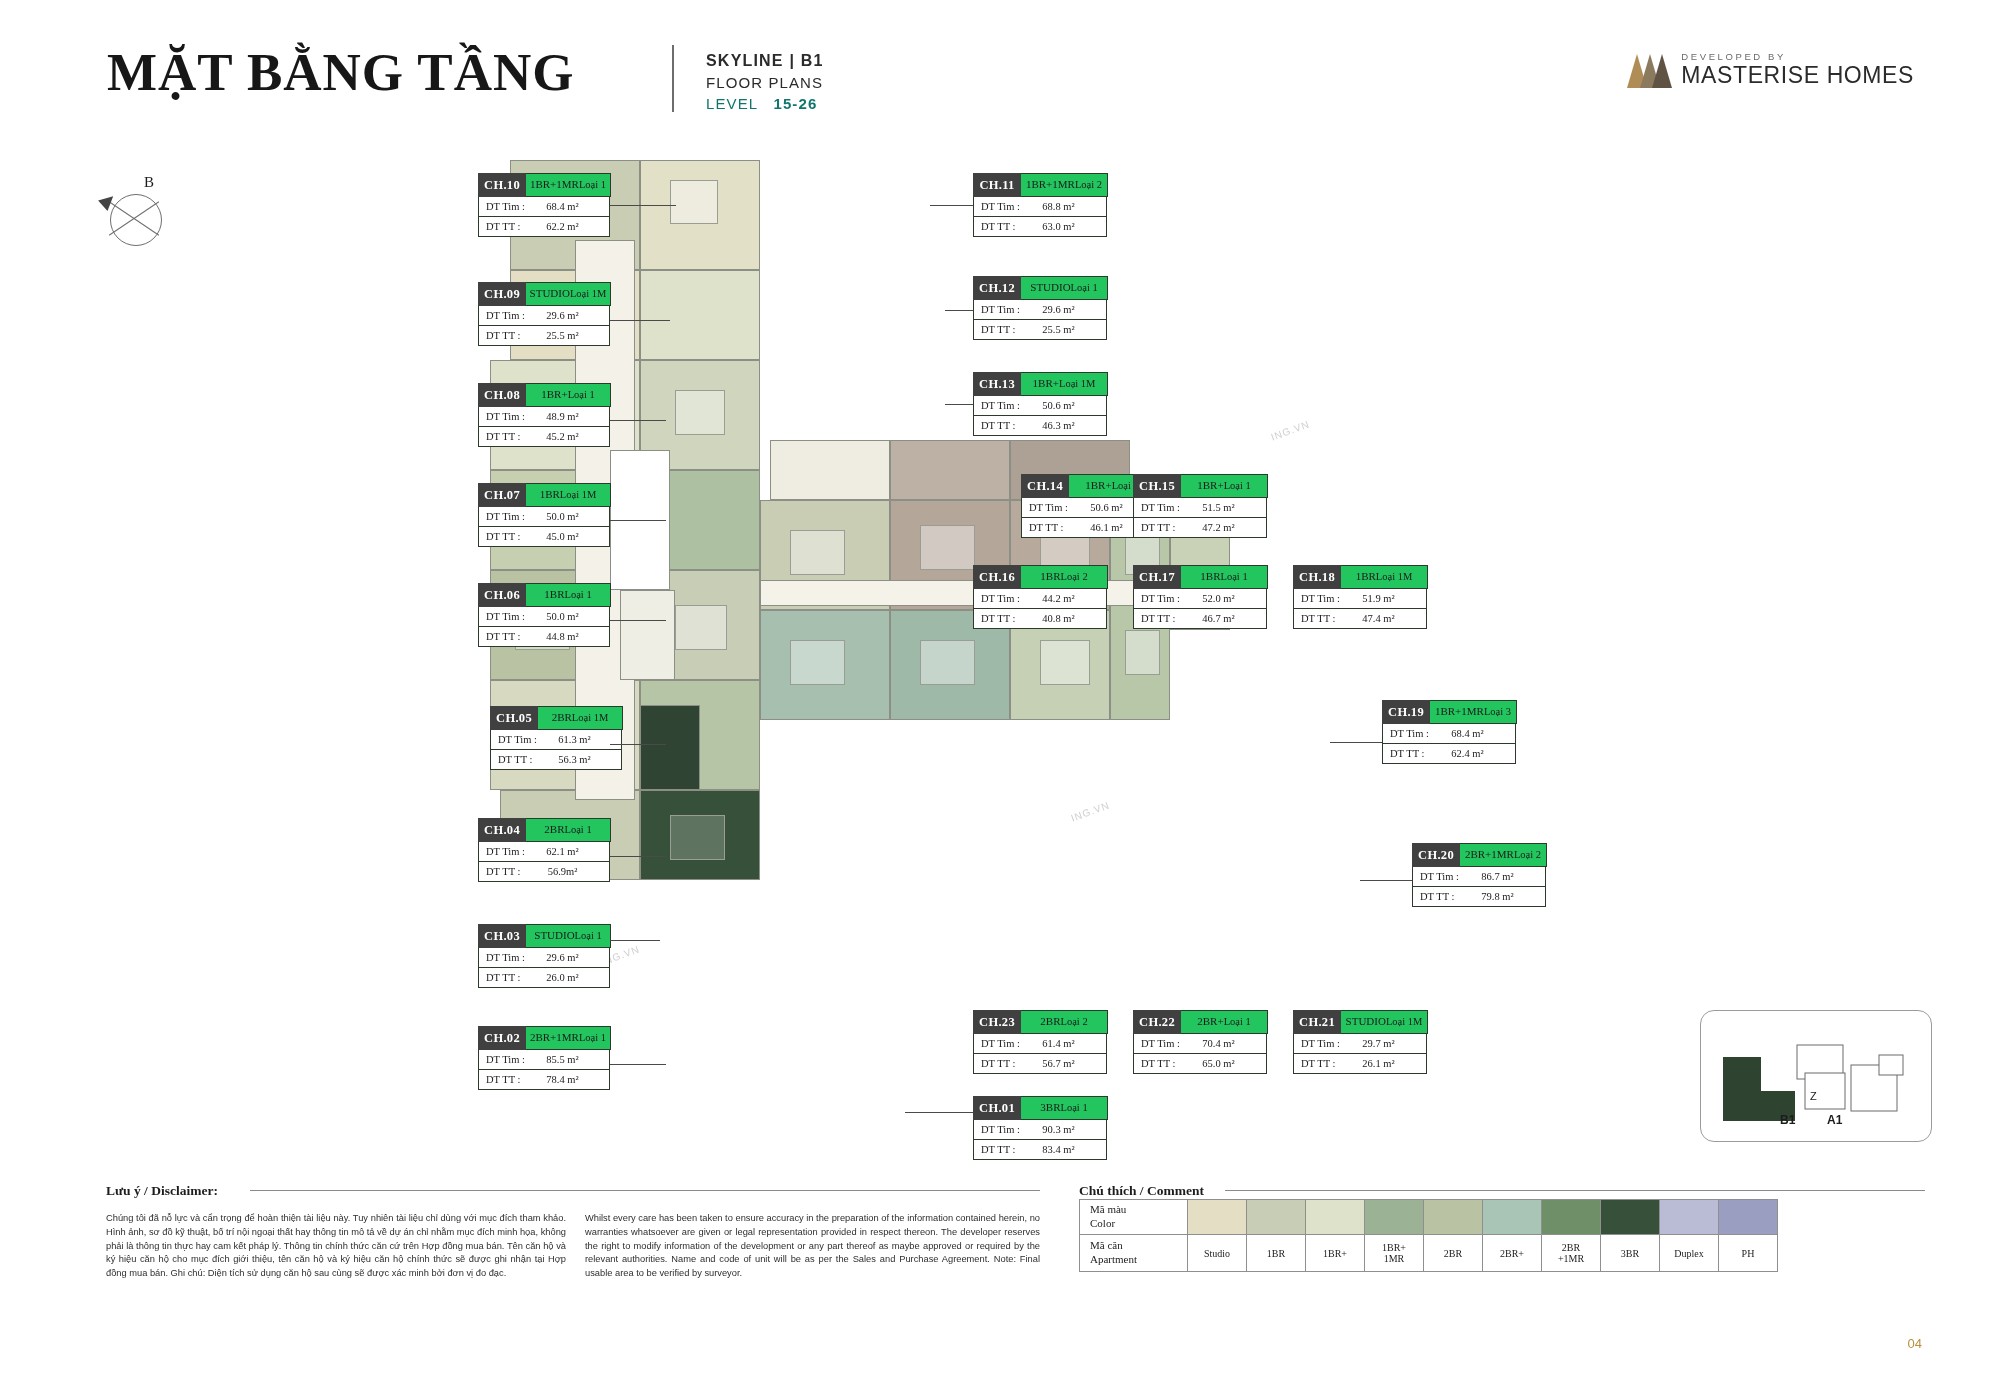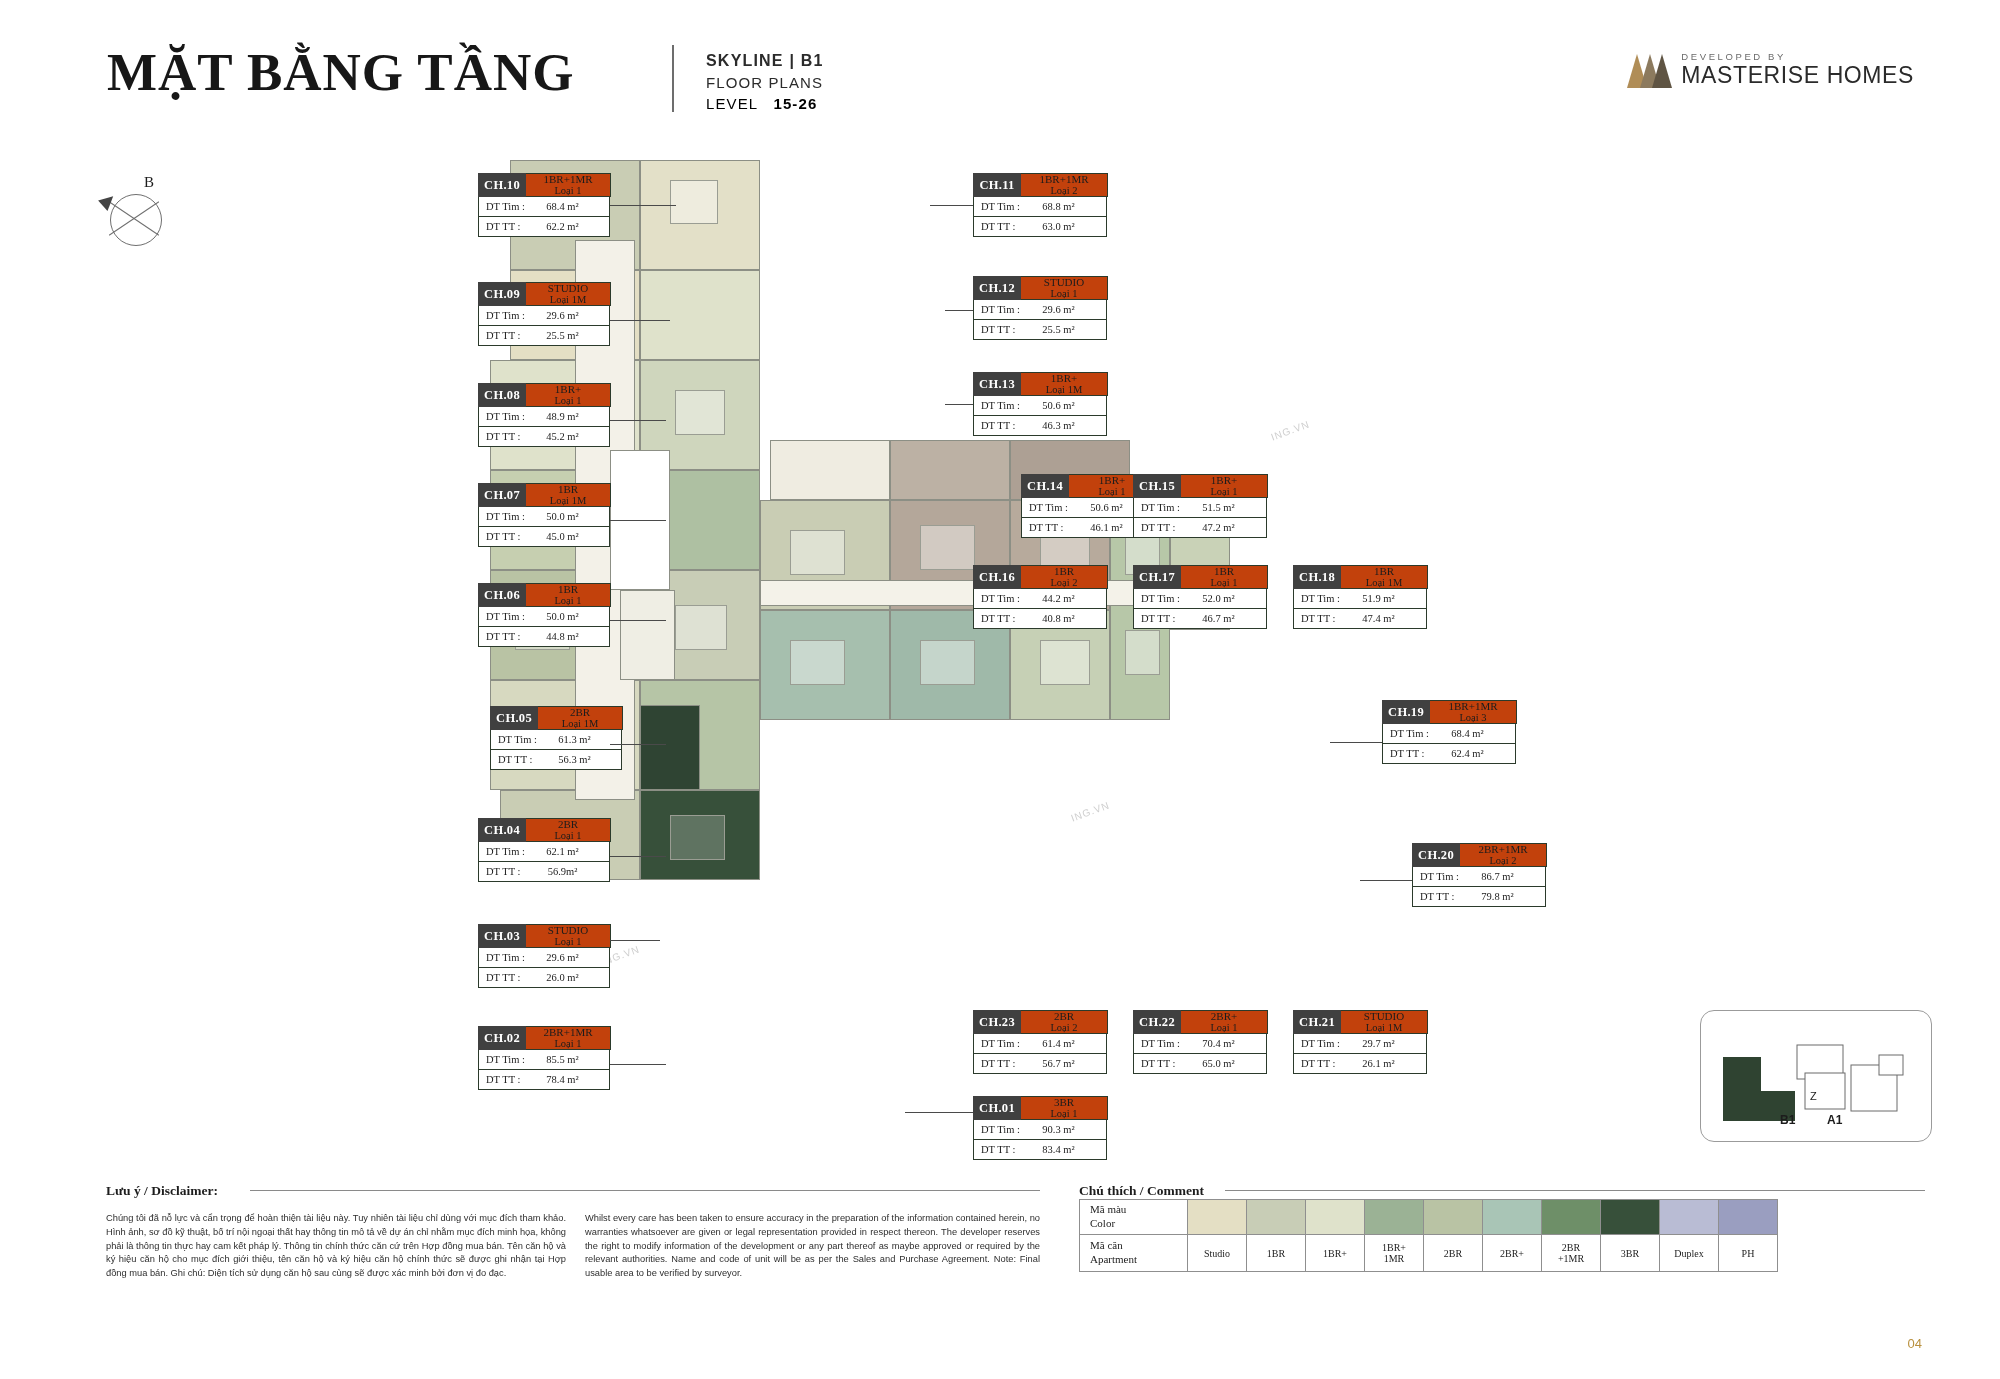--- a/index.html
+++ b/index.html
@@ -17,21 +17,21 @@
   .hdr-title{
     position:absolute;left:107px;top:42px;
     font-family:"Liberation Serif", serif;
     font-size:53px;font-weight:bold;letter-spacing:1px;
     color:#171717;white-space:nowrap;
   }
   .hdr-sep{position:absolute;left:672px;top:45px;width:2px;height:67px;background:#6d6d6d;}
   .hdr-sub{position:absolute;left:706px;top:52px;font-family:"Liberation Sans",sans-serif;}
   .hdr-sub .l1{font-size:16px;letter-spacing:1.2px;color:#2b2b2b;font-weight:bold;}
   .hdr-sub .l2{font-size:15px;letter-spacing:1.1px;color:#2b2b2b;margin-top:4px;}
-  .hdr-sub .l3{font-size:15px;letter-spacing:1.1px;color:#000000;margin-top:4px;}
+  .hdr-sub .l3{font-size:15px;letter-spacing:1.1px;color:#0f766e;margin-top:4px;}
   .hdr-sub .l3 b{font-weight:bold;}
 
   .logo{position:absolute;right:86px;top:48px;display:flex;align-items:center;gap:10px;}
   .logo .mark{width:44px;height:44px;position:relative;}
   .logo .mark .m1{position:absolute;left:0;top:6px;width:0;height:0;border-left:10px solid transparent;border-right:10px solid transparent;border-bottom:34px solid #b08d57;}
   .logo .mark .m2{position:absolute;left:13px;top:6px;width:0;height:0;border-left:10px solid transparent;border-right:10px solid transparent;border-bottom:34px solid #8c7a5e;}
   .logo .mark .m3{position:absolute;left:25px;top:6px;width:0;height:0;border-left:10px solid transparent;border-right:10px solid transparent;border-bottom:34px solid #5f5443;}
   .logo .txt .dev{font-family:"Liberation Sans",sans-serif;font-size:9.5px;letter-spacing:2.6px;color:#6b6b6b;}
   .logo .txt .brand{font-family:"Liberation Sans",sans-serif;font-size:23px;letter-spacing:0.6px;color:#2b2b2b;}
 
@@ -40,21 +40,21 @@
   .compass .circ{position:absolute;left:14px;top:14px;width:50px;height:50px;border:1px solid #6f6f6f;border-radius:50%;}
   .compass .ln1{position:absolute;left:8px;top:38px;width:60px;height:1px;background:#6f6f6f;transform:rotate(-34deg);}
   .compass .ln2{position:absolute;left:8px;top:38px;width:60px;height:1px;background:#6f6f6f;transform:rotate(34deg);}
   .compass .b{position:absolute;left:48px;top:-6px;font-family:"Liberation Serif",serif;font-size:15px;}
   .compass .arrow{position:absolute;left:5px;top:14px;width:0;height:0;border-left:7px solid transparent;border-right:7px solid transparent;border-bottom:14px solid #444;transform:rotate(48deg);}
 
   
   .ucard{position:absolute;font-family:"Liberation Serif",serif;}
   .ucard .top{display:flex;height:24px;}
   .ucard .code{background:#404040;color:#fff;font-size:12.5px;font-weight:bold;display:flex;align-items:center;justify-content:center;letter-spacing:.3px;}
-  .ucard .type{background:#c2410c;border:1px solid #2b3a2b;border-left:none;display:flex;flex-direction:column;justify-content:center;align-items:center;line-height:1.05;}
+  .ucard .type{background:#22c55e;border:1px solid #2b3a2b;border-left:none;display:flex;flex-direction:row;justify-content:center;align-items:center;line-height:1.05;}
   .ucard .type .t1{font-size:11px;}
   .ucard .type .t2{font-size:10.5px;}
   .ucard .rows{border:1px solid #2b3a2b;border-top:none;background:#fff;}
   .ucard .r{display:flex;height:19px;align-items:center;font-size:10.5px;}
   .ucard .r + .r{border-top:1px solid #2b3a2b;}
   .ucard .r .lbl{padding-left:7px;width:54px;}
   .ucard .r .val{flex:1;text-align:center;padding-right:24px;}
   .ucard.left .code{width:48px;}
   .ucard.left .type{width:84px;}
   .ucard.left .rows{width:132px;box-sizing:border-box;}

